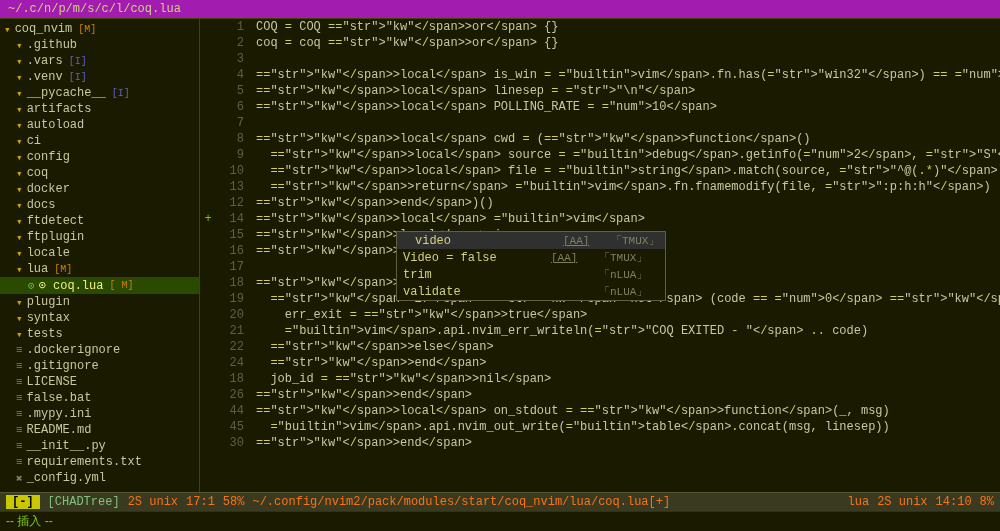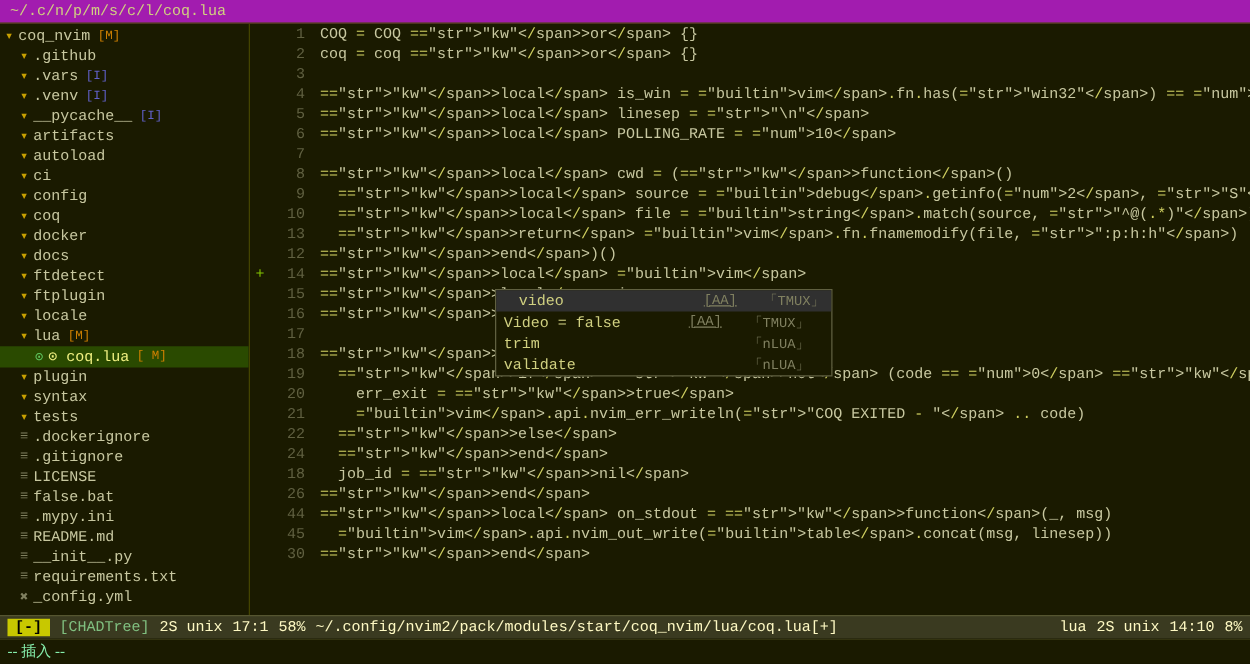--- a/index.html
+++ b/index.html
@@ -136,21 +136,21 @@
     }
     .status-left { display: flex; gap: 8px; align-items: center; }
     .status-right { display: flex; gap: 8px; align-items: center; }
     .status-mode {
       background: #c8c800;
       color: #000000;
       padding: 0 6px;
       font-weight: bold;
     }
     .status-branch { color: #80c080; }
-    .status-info { color: #fef9c3; }
+    .status-info { color: #f97316; }
 
     ::-webkit-scrollbar { width: 6px; height: 6px; }
     ::-webkit-scrollbar-track { background: #1a1a00; }
     ::-webkit-scrollbar-thumb { background: #444420; }
   </style>
 </head>
 <body>
 
 <div id="title-bar">
   <span>~/.c/n/p/m/s/c/l/coq.lua</span>
@@ -458,15 +458,15 @@
     <span class="status-info">~/.config/nvim2/pack/modules/start/coq_nvim/lua/coq.lua[+]</span>
   </div>
   <div class="status-right">
     <span class="status-info">lua</span>
     <span class="status-info">2S unix</span>
     <span class="status-info">14:10</span>
     <span class="status-info">8%</span>
   </div>
 </div>
 
-<div id="insert-label-bar" style="background:#1a1a00;color:#86efac;font-family:Liberation Serif, serif;font-size:12px;padding:1px 6px;border-top:1px solid #333310;">
+<div id="insert-label-bar" style="background:#1a1a00;color:#84cc16;font-family:Liberation Sans, sans-serif;font-size:12px;padding:1px 6px;border-top:1px solid #333310;">
   <span>-- 插入 --</span>
 </div>
 
 </body></html>

